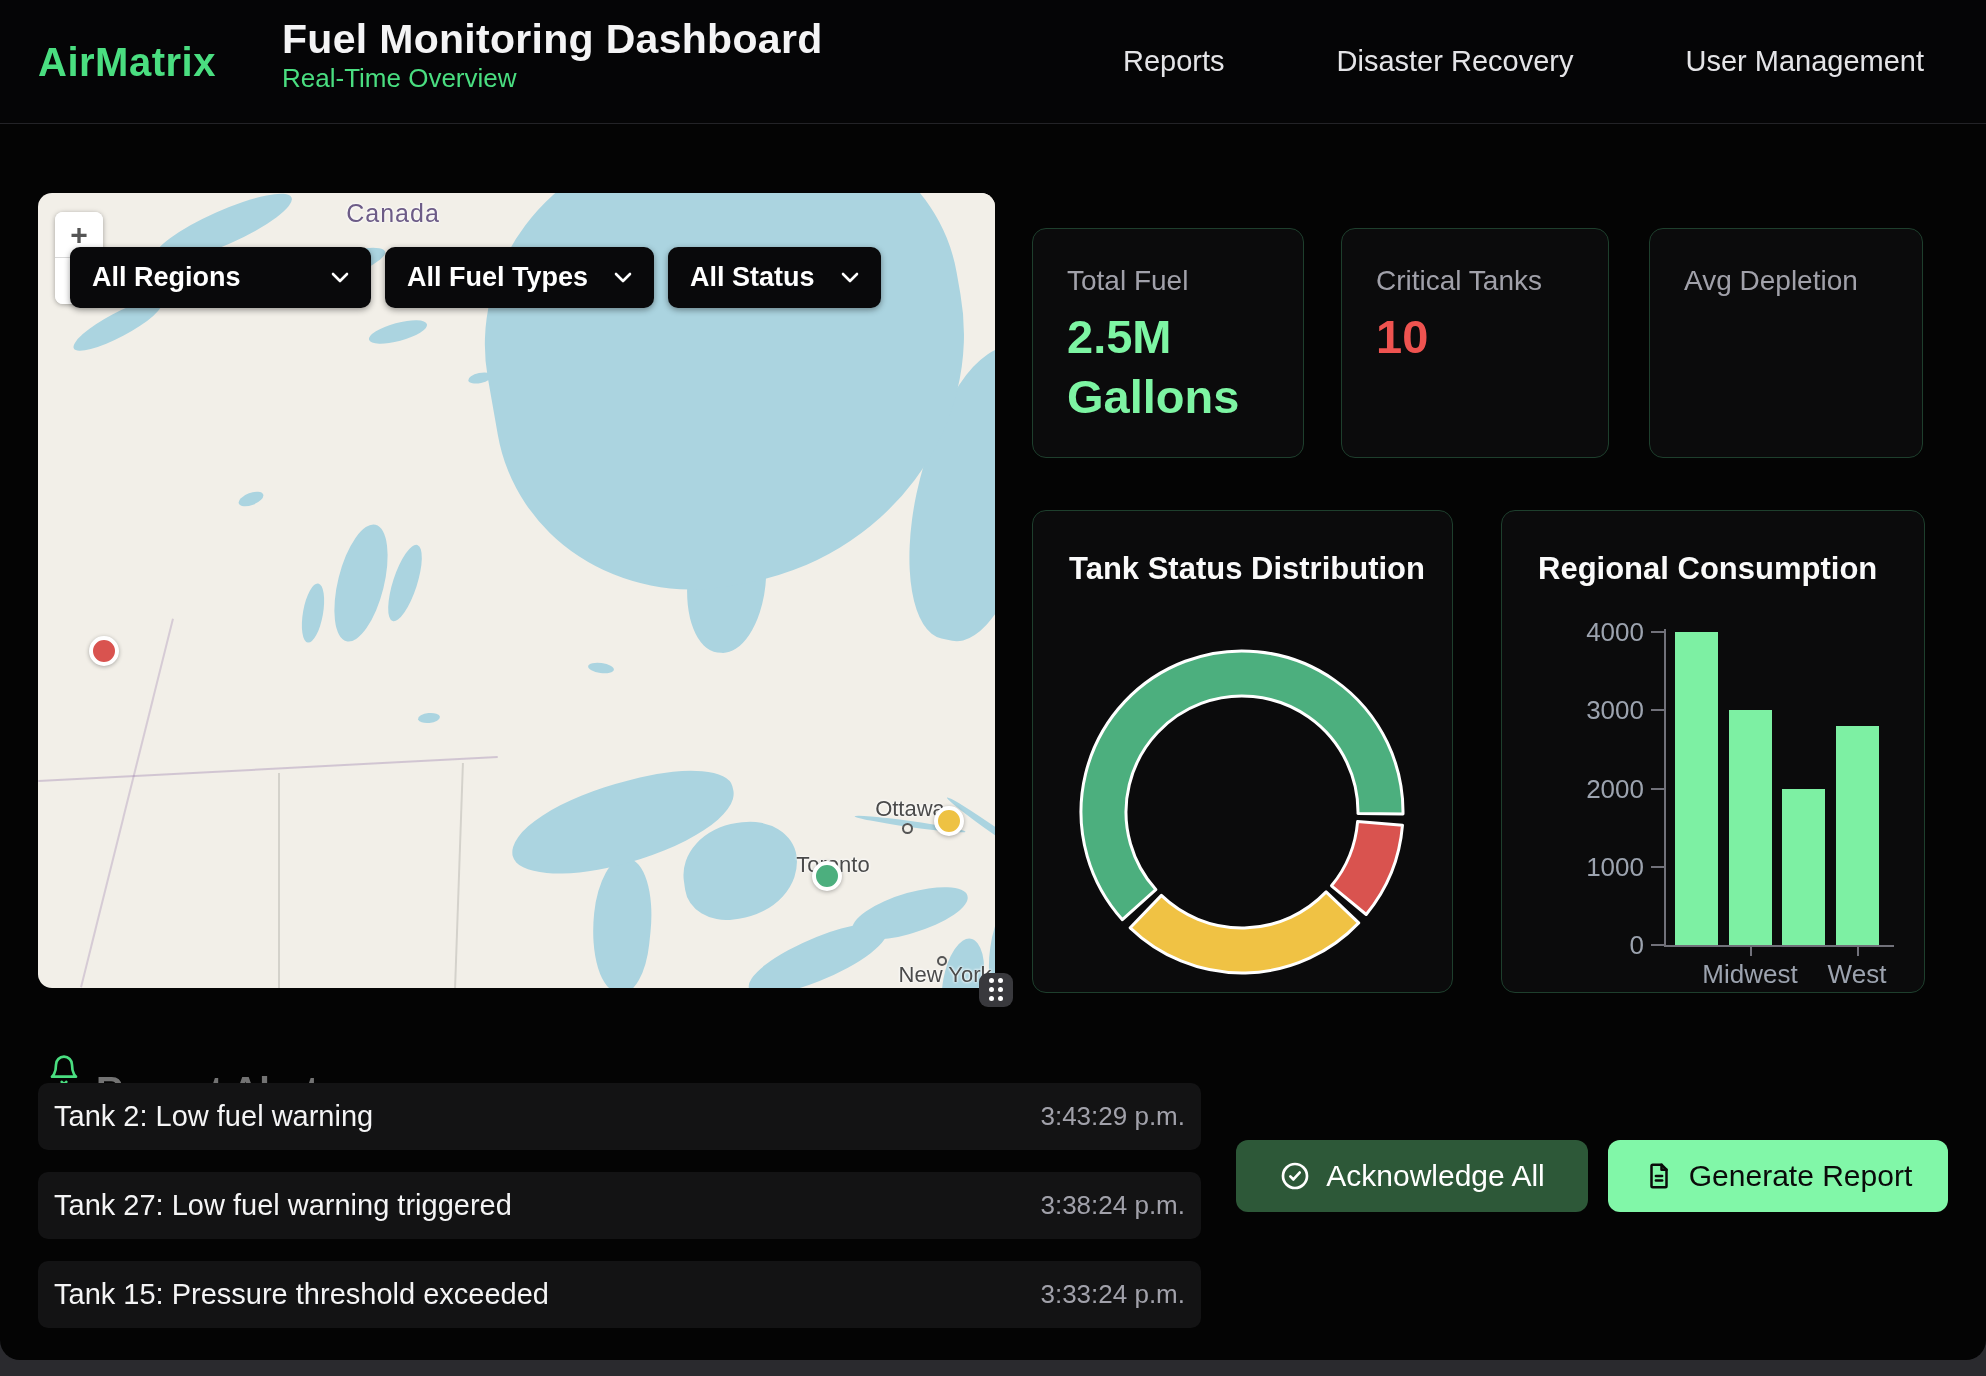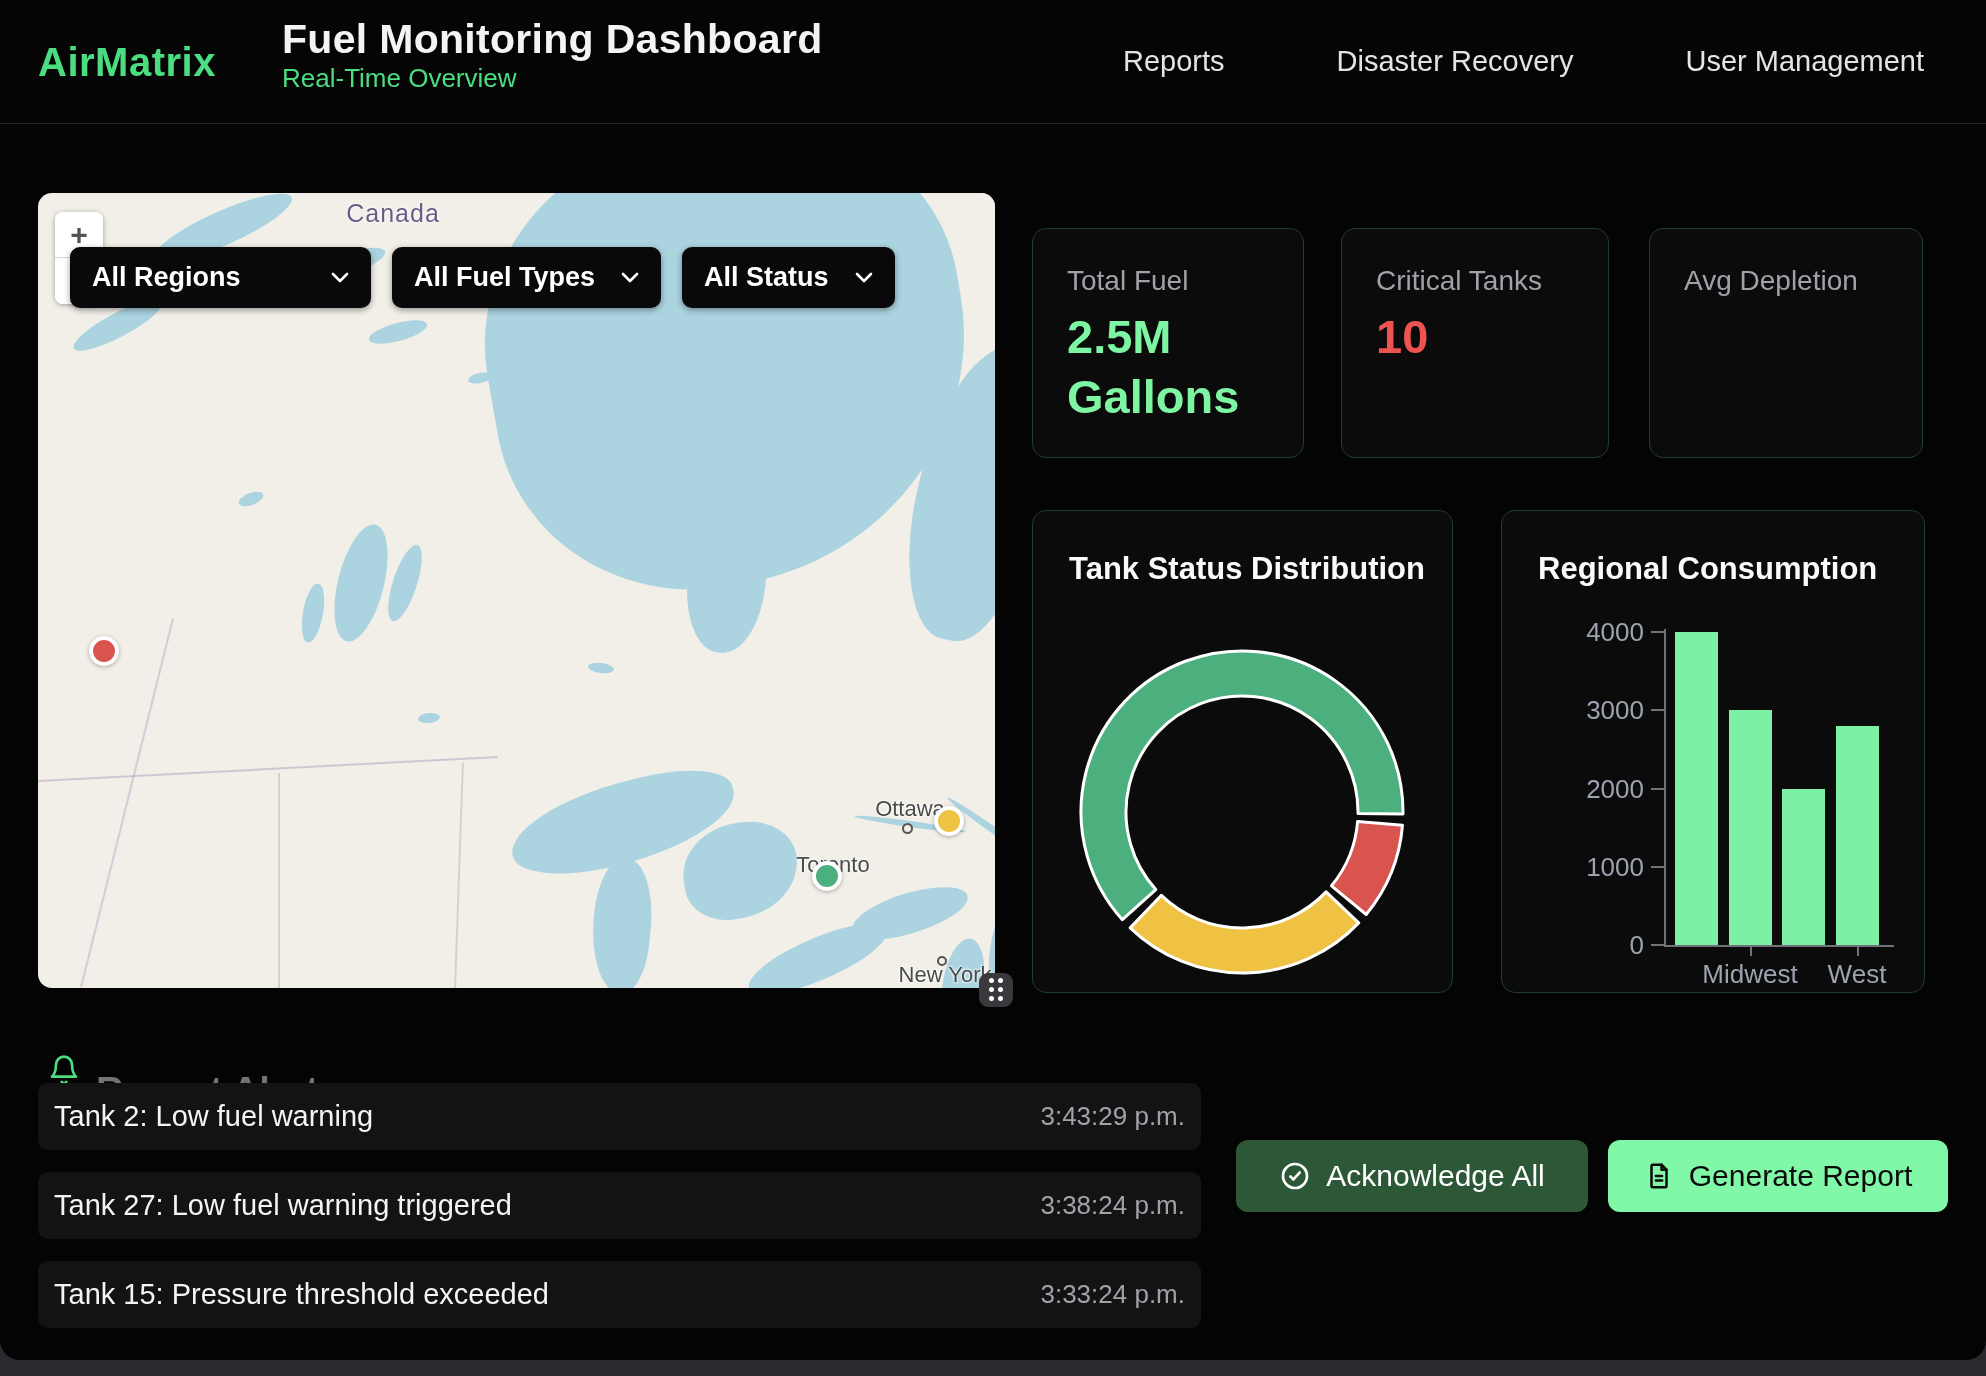--- a/index.html
+++ b/index.html
@@ -22,21 +22,21 @@
   .water, .land, .bline { position:absolute; }
   .water { background:#abd4e0; }
   .land { background:#f2efe8; }
   .maplabel { position:absolute; transform:translateX(-50%); color:#4b4b4b; font-size:22px; white-space:nowrap; text-shadow:0 0 3px #fff,0 0 3px #fff;text-align:right; }
   .country { color:#6d5c87; font-size:25px; letter-spacing:1px; }
   .citydot { position:absolute; border-radius:50%; background:#f2efe8; border:2.5px solid #555; }
   .marker { position:absolute; width:30px; height:30px; border-radius:50%; border:4px solid #fff; box-shadow:0 1px 4px rgba(0,0,0,.3); cursor:pointer; }
   .zoomctl { position:absolute; left:17px; top:19px; width:48px; background:#fff; border-radius:8px; box-shadow:0 1px 5px rgba(0,0,0,.35); z-index:1; overflow:hidden; }
   .zoomctl button { display:block; width:48px; height:46px; border:none; background:#fff; color:#555; font-size:30px; font-weight:700; cursor:pointer; line-height:1; }
   .zoomctl button:first-child { border-bottom:1px solid #d8d8d8; }
-  .filters { position:absolute; left:32px; top:54px; display:flex; gap:21px; z-index:2; }
+  .filters { position:absolute; left:32px; top:54px; display:flex; gap:14px; z-index:2; }
   .filter { height:61px; background:#09090b; border-radius:10px; display:flex; align-items:center; justify-content:space-between; padding:0 22px; color:#fff; cursor:pointer; box-shadow:0 2px 6px rgba(0,0,0,.4); }
   .filter .flabel { font-size:27px; font-weight:700; }
   .filter:nth-child(1){ width:301px; } .filter:nth-child(2){ width:269px; } .filter:nth-child(3){ width:213px; }
   .handle { position:absolute; left:979px; top:973px; width:34px; height:34px; background:#39393d; border-radius:9px; z-index:5; display:grid; grid-template-columns:repeat(2,6px); grid-template-rows:repeat(3,6px); gap:3px; place-content:center; cursor:grab; }
   .handle i { width:5px; height:5px; border-radius:50%; background:#fff; }
 
   
   .card { position:absolute; background:#0b0b0c; border:1px solid #1e3f2d; border-radius:14px; }
   .stat-label { margin:36px 0 0 34px; font-size:28px; color:#a1a1aa; }
   .stat-value { margin:10px 0 0 34px; font-size:47px; font-weight:700; line-height:1.28; }

